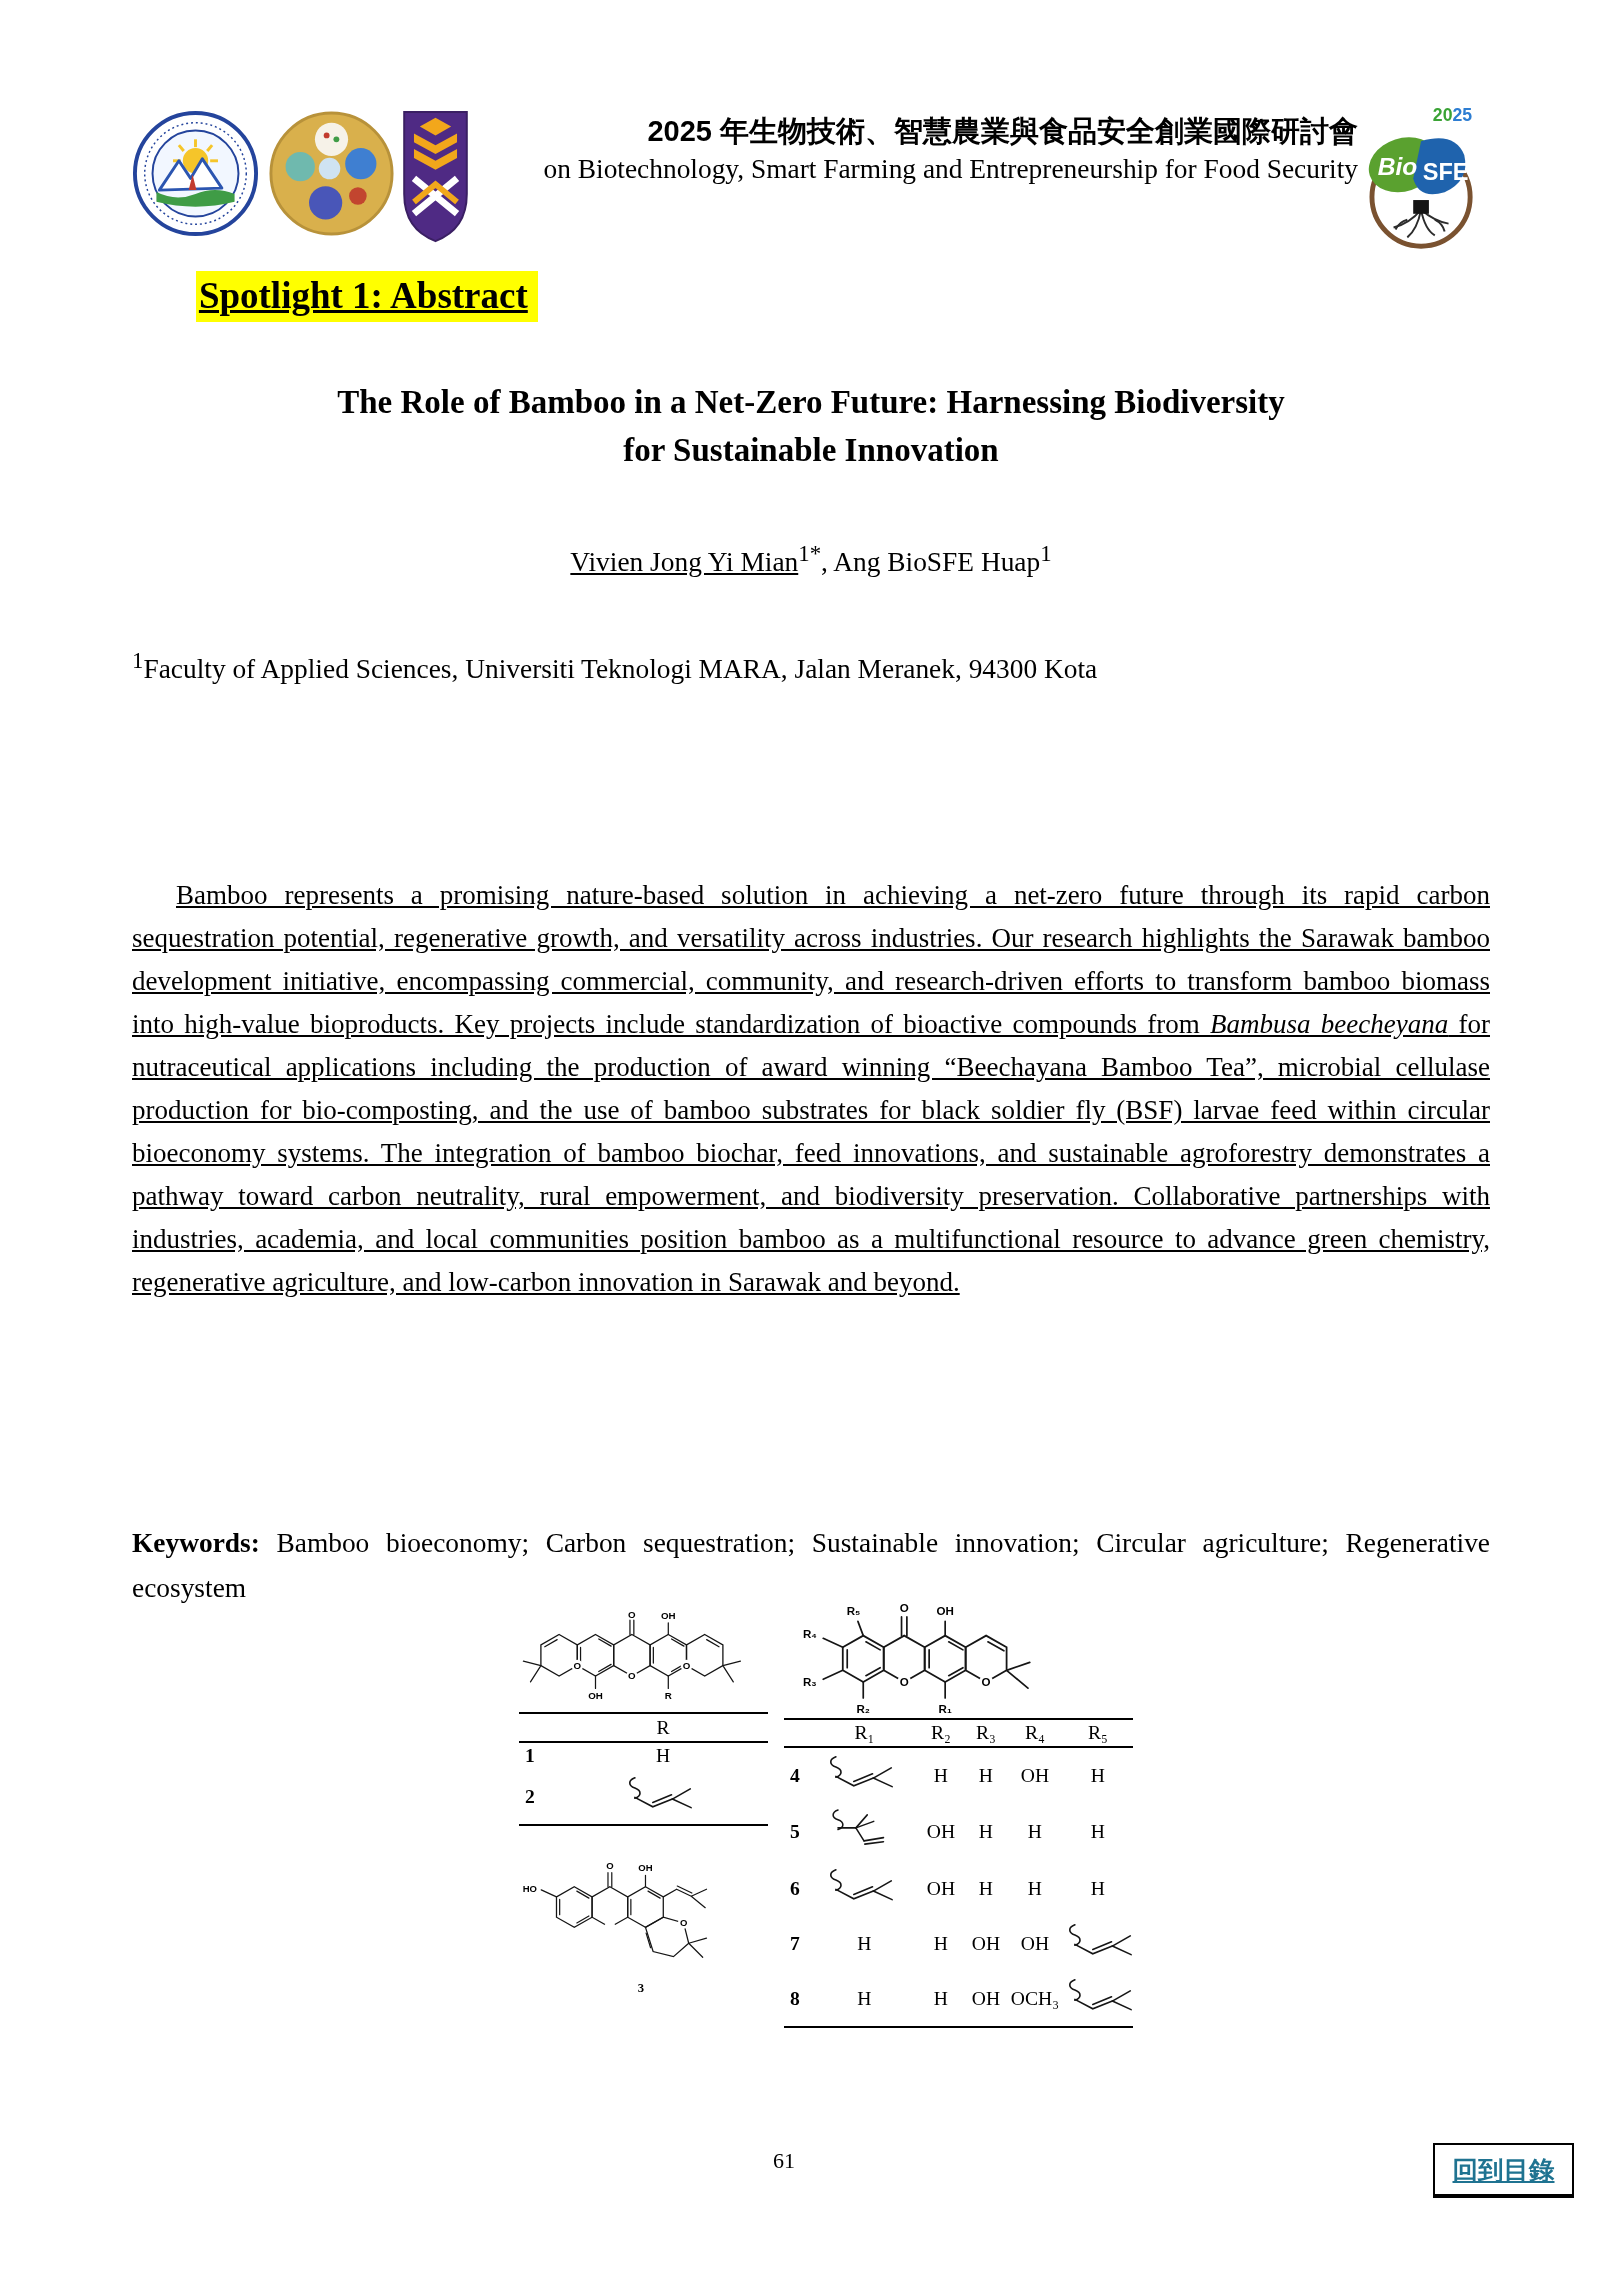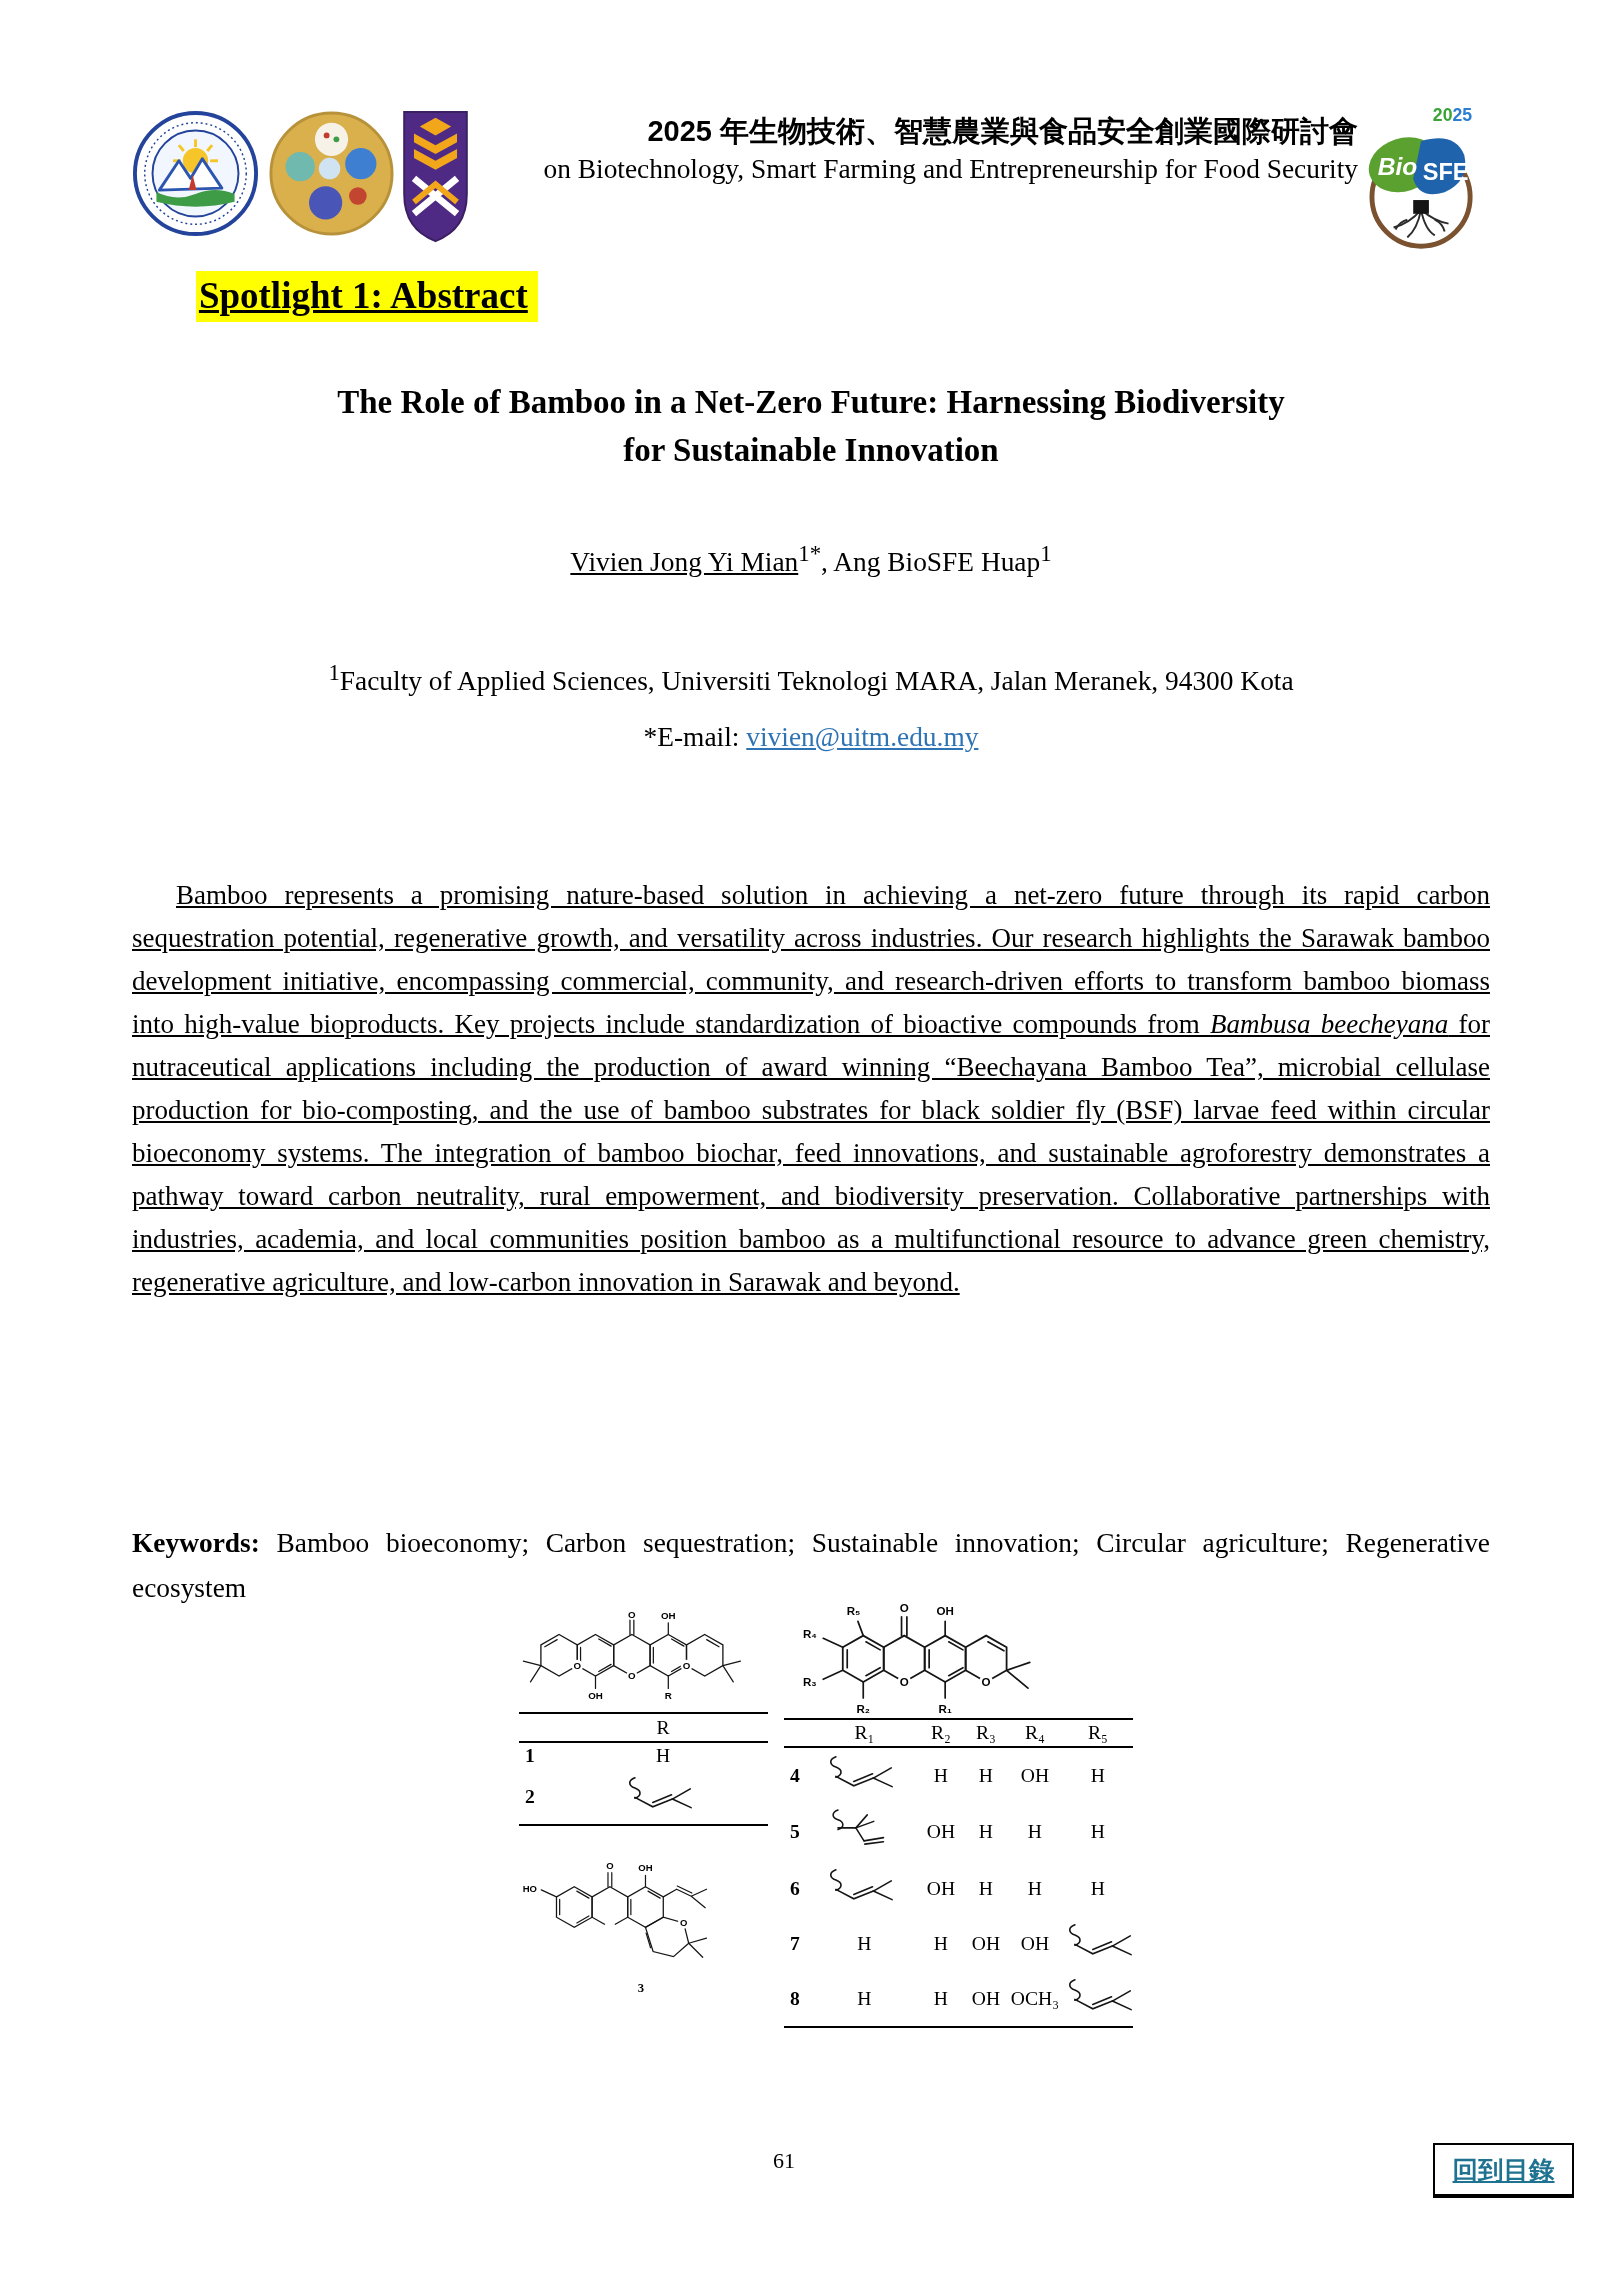--- a/index.html
+++ b/index.html
@@ -18,21 +18,21 @@
   .spotlight{
     position:absolute;left:196px;top:271px;display:inline-block;
     background:#ffff00;font-weight:bold;font-size:37px;padding:2.9px 9.8px 4.9px 2.9px;
     text-decoration:underline;text-decoration-thickness:2.9px;text-align:right;
   }
 
   .title{position:absolute;left:132px;top:378px;width:1358px;text-align:center;
     font-weight:bold;font-size:33px;line-height:48px;}
   .authors{position:absolute;left:132px;top:541px;width:1358px;text-align:center;font-size:27.4px;}
   .authors .uline{text-decoration:underline;}
-  .affil{position:absolute;left:132px;top:645px;width:1358px;text-align:center;font-size:27.4px;line-height:56px;}
+  .affil{position:absolute;left:132px;top:645px;width:1358px;font-size:27.4px;line-height:32px;}
   .affil a, .email-link{color:#2e74b5;text-decoration:underline;}
 
   .abstract{position:absolute;left:132px;top:847px;width:1358px;font-size:27px;line-height:43px;
     text-align:justify;text-indent:44px;text-decoration:underline;}
   .keywords{position:absolute;left:132px;top:1494px;width:1358px;font-size:27.4px;line-height:45px;text-align:justify;}
   .keywords b{font-weight:bold;}
 
   
   .fig{position:absolute;left:333px;top:1598px;width:814px;height:470px;}
   #sA{position:absolute;left:178px;top:2px;width:247px;}
@@ -140,21 +140,20 @@
 
 <div class="title">
   <div>The Role of Bamboo in a Net-Zero Future: Harnessing Biodiversity</div>
   <div>for Sustainable Innovation</div>
 </div>
 
 <div class="authors"><span class="uline">Vivien Jong Yi Mian</span><sup>1*</sup><span>, </span><span>Ang BioSFE Huap</span><sup>1</sup></div>
 
 <div class="affil">
   <div><sup>1</sup><span>Faculty of Applied Sciences, Universiti Teknologi MARA, Jalan Meranek, 94300 Kota</span></div>
-  <div><span>*E-mail: </span><a class="email-link" href="#">vivien@uitm.edu.my</a></div>
 </div>
 
 <p class="abstract"><span>Bamboo represents a promising nature-based solution in achieving a net-zero future through its rapid carbon sequestration potential, regenerative growth, and versatility across industries. Our research highlights the Sarawak bamboo development initiative, encompassing commercial, community, and research-driven efforts to transform bamboo biomass into high-value bioproducts. Key projects include standardization of bioactive compounds from </span><i>Bambusa beecheyana</i><span> for nutraceutical applications including the production of award winning “Beechayana Bamboo Tea”, microbial cellulase production for bio-composting, and the use of bamboo substrates for black soldier fly (BSF) larvae feed within circular bioeconomy systems. The integration of bamboo biochar, feed innovations, and sustainable agroforestry demonstrates a pathway toward carbon neutrality, rural empowerment, and biodiversity preservation. Collaborative partnerships with industries, academia, and local communities position bamboo as a multifunctional resource to advance green chemistry, regenerative agriculture, and low-carbon innovation in Sarawak and beyond.</span></p>
 
 <p class="keywords"><b>Keywords:</b><span> Bamboo bioeconomy; Carbon sequestration; Sustainable innovation; Circular agriculture; Regenerative ecosystem</span></p>
 
 <div class="fig">
 
   <svg id="sA" viewBox="0 0 380 175">
     <polygon class="ring" points="74,53 102,69 102,101 74,117 46,101 46,69"></polygon>

